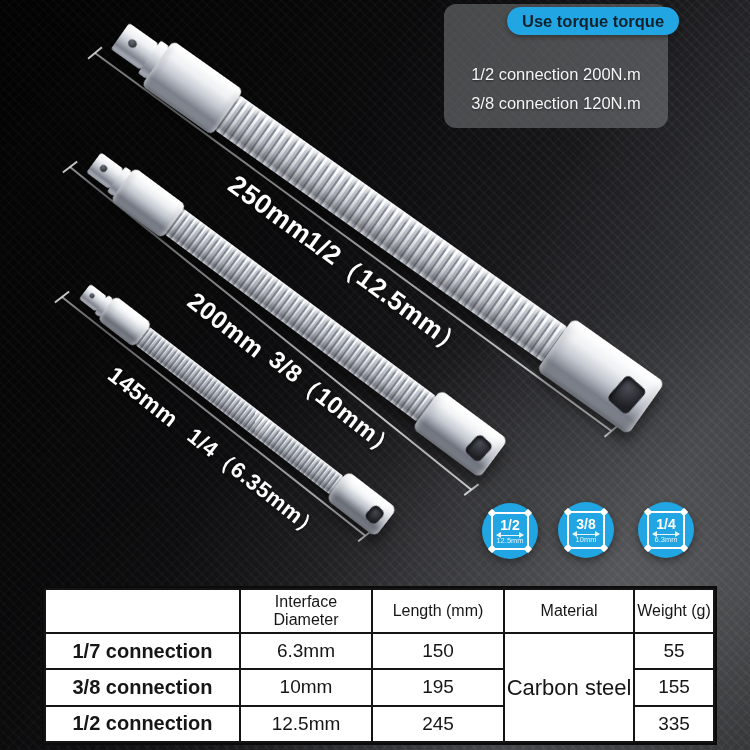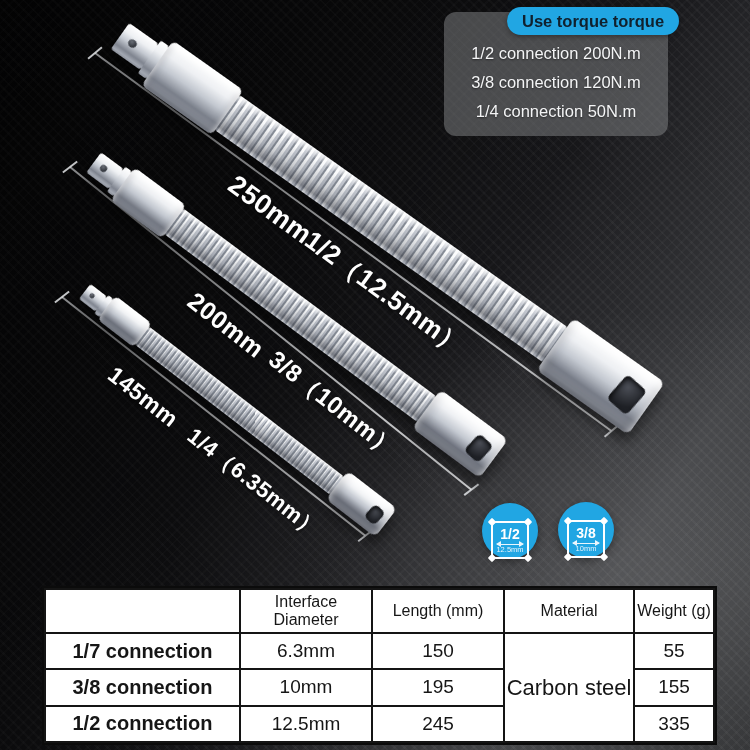--- a/index.html
+++ b/index.html
@@ -15,21 +15,21 @@
       linear-gradient(122deg, #060607 0%, #0e0e10 32%, #19191c 55%, #3c3d40 80%, #2b2c2e 100%);
   }
   .sheen{
     position:absolute; left:0; top:0; width:100%; height:100%;
     background:linear-gradient(118deg, rgba(0,0,0,.55) 0%, rgba(0,0,0,.35) 38%, rgba(0,0,0,0) 62%);
     pointer-events:none;
   }
 
   
   .torque-box{
-    position:absolute; left:444px; top:12px; width:224px; height:124px;
+    position:absolute; left:444px; top:4px; width:224px; height:124px;
     background:rgba(128,130,133,.52); border-radius:12px;
     display:flex; flex-direction:column; justify-content:flex-end;
     padding:0 6px 10px 6px;
   }
   .torque-line{
     color:#f4f5f6; font-size:16.5px; line-height:29px; text-align:center;
     text-shadow:0 1px 2px rgba(0,0,0,.5); white-space:nowrap;
   }
   .torque-badge{
     position:absolute; left:507px; top:7px; height:28px; padding:0 15px;
@@ -108,21 +108,21 @@
     text-shadow:0 2px 4px rgba(0,0,0,.65); letter-spacing:.5px; }
   .lbl-len-1{ left:270px; top:210px; font-size:27px; transform:translate(-50%,-50%) rotate(36deg); }
   .lbl-size-1{ left:385px; top:293px; font-size:26px; transform:translate(-50%,-50%) rotate(36deg); }
   .lbl-len-2{ left:226px; top:325px; font-size:25px; transform:translate(-50%,-50%) rotate(38deg); }
   .lbl-size-2{ left:333px; top:404px; font-size:24px; transform:translate(-50%,-50%) rotate(38deg); }
   .lbl-len-3{ left:143px; top:397px; font-size:23px; transform:translate(-50%,-50%) rotate(38deg); }
   .lbl-size-3{ left:254px; top:483px; font-size:22px; transform:translate(-50%,-50%) rotate(38deg); }
 
   
   .size-icon{ position:absolute; width:56px; height:56px; border-radius:50%;
-    background:var(--accent); display:flex; align-items:flex-end; justify-content:center;
+    background:var(--accent); display:flex; align-items:center; justify-content:center;
     box-shadow:0 3px 8px rgba(0,0,0,.4); }
   .icon-1{ left:482px; top:503px; } .icon-2{ left:558px; top:502px; } .icon-3{ left:638px; top:502px; }
   .size-square{ position:relative; width:38px; height:38px; border:2px solid #fff; border-radius:5px;
     display:flex; flex-direction:column; align-items:center; justify-content:center; }
   .corner{ position:absolute; width:6px; height:6px; background:#fff; border-radius:1px; transform:rotate(45deg); }
   .corner.tl{ left:-4px; top:-4px; } .corner.tr{ right:-4px; top:-4px; }
   .corner.bl{ left:-4px; bottom:-4px; } .corner.br{ right:-4px; bottom:-4px; }
   .fraction{ color:#fff; font-size:14px; font-weight:700; line-height:15px; }
   .arrow-line{ position:relative; width:26px; height:1px; background:#eaf6fd; margin:2px 0 1px 0; }
   .arrow-line::before,.arrow-line::after{ content:""; position:absolute; top:-2.5px; border-top:3px solid transparent; border-bottom:3px solid transparent; }
@@ -184,21 +184,20 @@
   <div class="lbl lbl-len-1">250mm</div>
   <div class="lbl lbl-size-1">1/2（12.5mm）</div>
   <div class="lbl lbl-len-2">200mm</div>
   <div class="lbl lbl-size-2">3/8（10mm）</div>
   <div class="lbl lbl-len-3">145mm</div>
   <div class="lbl lbl-size-3">1/4（6.35mm）</div>
 
   <div class="torque-box">
     <div class="torque-line">1/2 connection 200N.m</div>
     <div class="torque-line">3/8 connection 120N.m</div>
-    <div class="torque-line">1/4 connection 50N.m</div>
   </div>
   <div class="torque-badge">Use torque torque</div>
 
   <div class="size-icon icon-1">
     <div class="size-square">
       <span class="corner tl"></span>
       <span class="corner tr"></span>
       <span class="corner bl"></span>
       <span class="corner br"></span>
       <div class="fraction">1/2</div>
@@ -210,20 +209,31 @@
     <div class="size-square">
       <span class="corner tl"></span>
       <span class="corner tr"></span>
       <span class="corner bl"></span>
       <span class="corner br"></span>
       <div class="fraction">3/8</div>
       <div class="arrow-line"></div>
       <div class="icon-mm">10mm</div>
     </div>
   </div>
+  <div class="size-icon icon-3">
+    <div class="size-square">
+      <span class="corner tl"></span>
+      <span class="corner tr"></span>
+      <span class="corner bl"></span>
+      <span class="corner br"></span>
+      <div class="fraction">1/4</div>
+      <div class="arrow-line"></div>
+      <div class="icon-mm">6.3mm</div>
+    </div>
+  </div>
 
   <table class="spec-table">
     <colgroup>
       <col style="width:195px">
         <col style="width:132px">
         <col style="width:132px">
         <col style="width:130px">
         <col style="width:80px">
     </colgroup>
     <thead>

